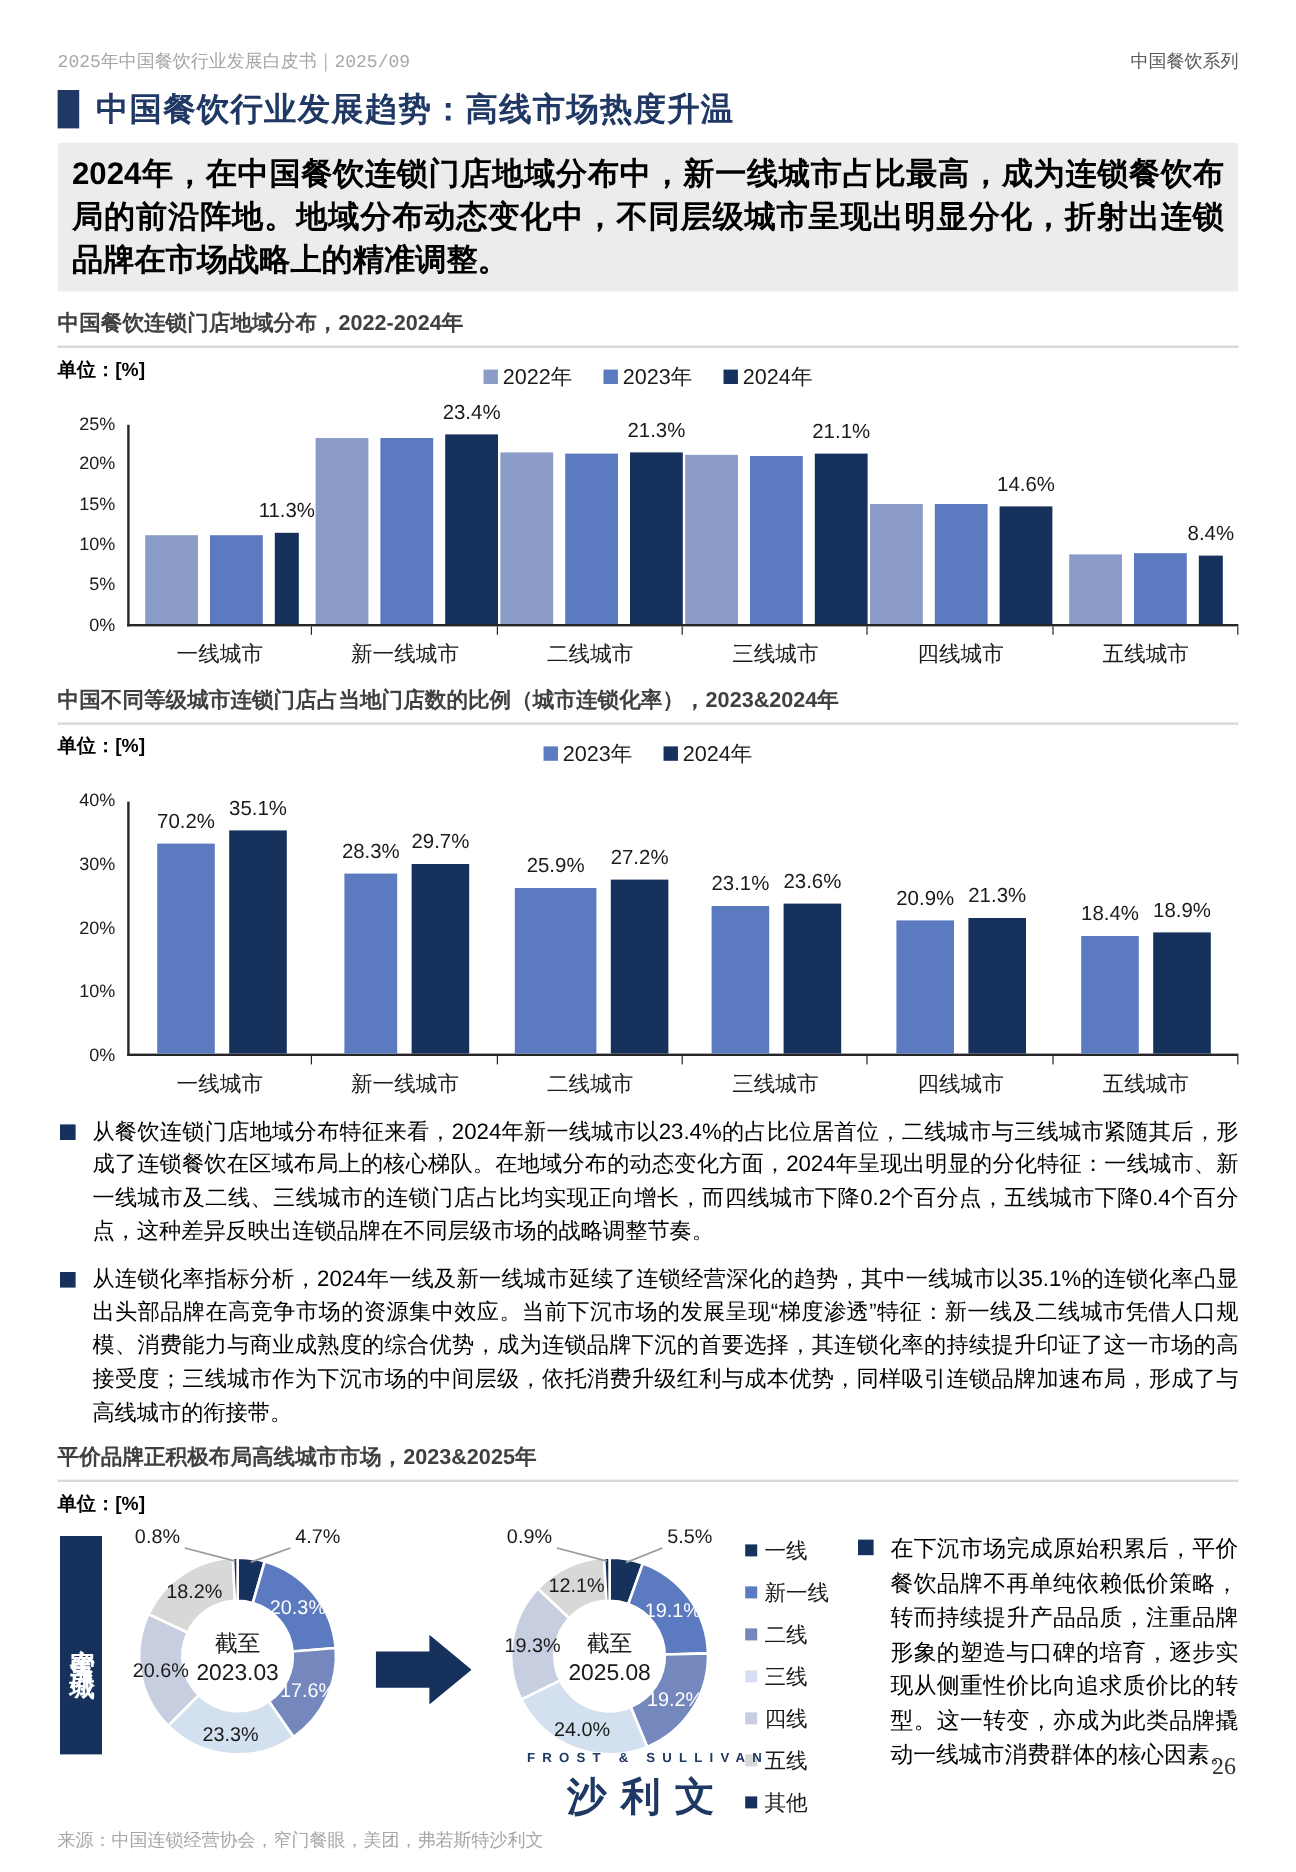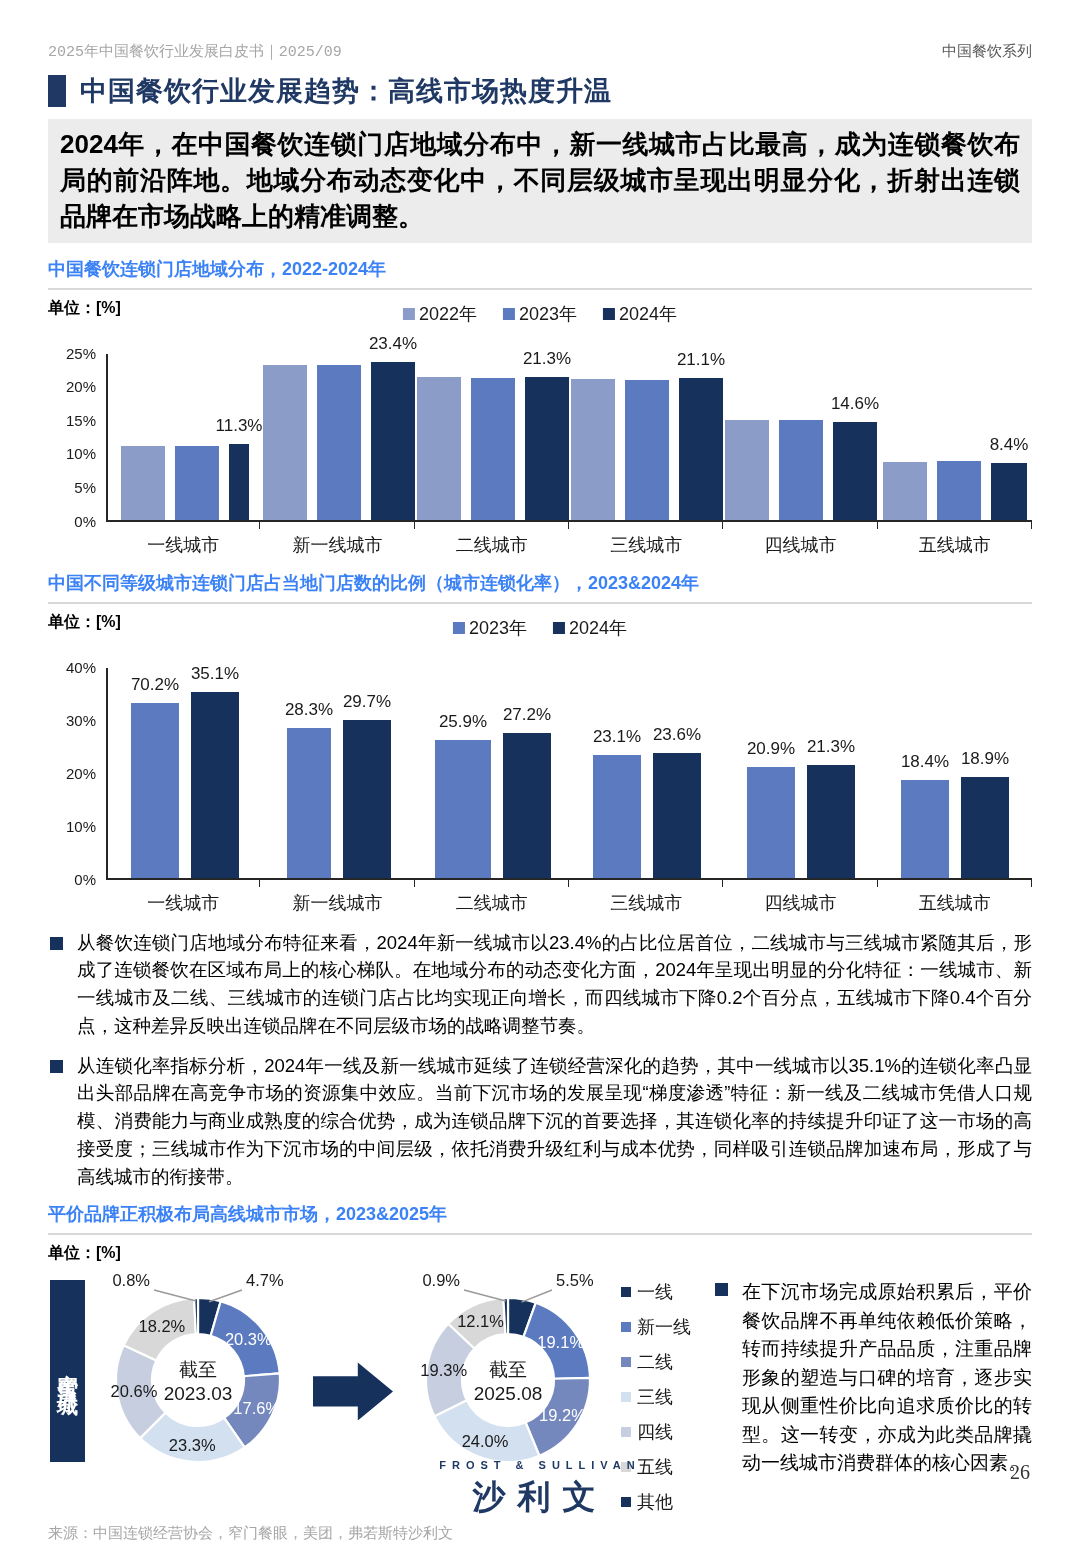--- a/index.html
+++ b/index.html
@@ -17,21 +17,21 @@
   .title-row { display:flex; align-items:center; margin-top:12px; }
   .title-marker { width:18px; height:32px; background:#1f3864; margin-right:14px; flex:none; }
   .page-title { font-size:27px; font-weight:bold; color:#1f3864; letter-spacing:1px; }
   
   .band {
     margin-top:10px; background:#ececec; color:#000000; font-weight:bold;
     font-size:26px; line-height:1.38; padding:8px 12px; text-align:justify;
   }
   
   .section { margin-top:14px; }
-  .sec-title { font-size:18px; font-weight:bold; color:#3b82f6; padding-bottom:7px; border-bottom:2px solid #d9d9d9; }
+  .sec-title { font-size:18px; font-weight:bold; color:#404040; padding-bottom:7px; border-bottom:2px solid #d9d9d9; }
   .unit-row { position:relative; margin-top:8px; height:30px; }
   .unit { font-size:16px; font-weight:bold; color:#000; }
   .legend { position:absolute; left:50%; transform:translateX(-50%); top:4px; display:flex; gap:26px; white-space:nowrap; }
   .legend-item { display:flex; align-items:center; gap:4px; font-size:18px; color:#1a1a1a; }
   .legend-sq { width:12px; height:12px; flex:none; }
   
   .bar-chart { display:flex; margin-top:26px; }
   .y-col { width:58px; position:relative; flex:none; }
   .y-col span { position:absolute; right:10px; font-size:15px; color:#1a1a1a; line-height:1; }
   .plot-col { flex:1; }
@@ -153,21 +153,21 @@
             <div class="group" style="gap: 10px;">
               <div class="bar" style="width: 44px; height: 99.456px; background: rgb(139, 156, 201);"></div>
               <div class="bar" style="width: 44px; height: 99.456px; background: rgb(91, 122, 191);"></div>
               <div class="bar" style="width: 44px; height: 98.112px; background: rgb(22, 50, 92);">
                 <span class="value">14.6%</span>
               </div>
             </div>
             <div class="group" style="gap: 10px;">
               <div class="bar" style="width: 44px; height: 57.792px; background: rgb(139, 156, 201);"></div>
               <div class="bar" style="width: 44px; height: 59.136px; background: rgb(91, 122, 191);"></div>
-              <div class="bar" style="width: 36px; height: 56.448px; background: rgb(22, 50, 92);">
+              <div class="bar" style="width: 20px; height: 56.448px; background: rgb(22, 50, 92);">
                 <span class="value">8.4%</span>
               </div>
             </div>
           </div>
           <div class="tickrow">
             <div></div>
             <div></div>
             <div></div>
             <div></div>
             <div></div>
@@ -220,21 +220,21 @@
             </div>
             <div class="group" style="gap: 12px;">
               <div class="bar" style="width: 44px; height: 149.99px; background: rgb(91, 122, 191);">
                 <span class="value">28.3%</span>
               </div>
               <div class="bar" style="width: 48px; height: 157.41px; background: rgb(22, 50, 92);">
                 <span class="value">29.7%</span>
               </div>
             </div>
             <div class="group" style="gap: 12px;">
-              <div class="bar" style="width: 56px; height: 137.27px; background: rgb(91, 122, 191);">
+              <div class="bar" style="width: 68px; height: 137.27px; background: rgb(91, 122, 191);">
                 <span class="value">25.9%</span>
               </div>
               <div class="bar" style="width: 48px; height: 144.16px; background: rgb(22, 50, 92);">
                 <span class="value">27.2%</span>
               </div>
             </div>
             <div class="group" style="gap: 12px;">
               <div class="bar" style="width: 48px; height: 122.43px; background: rgb(91, 122, 191);">
                 <span class="value">23.1%</span>
               </div>

